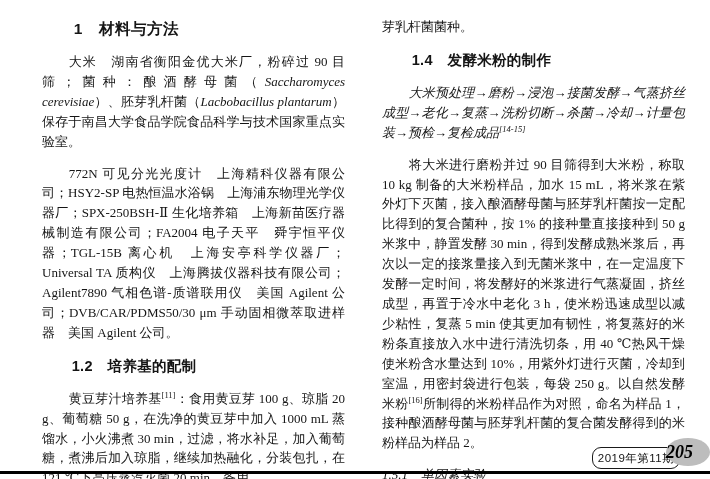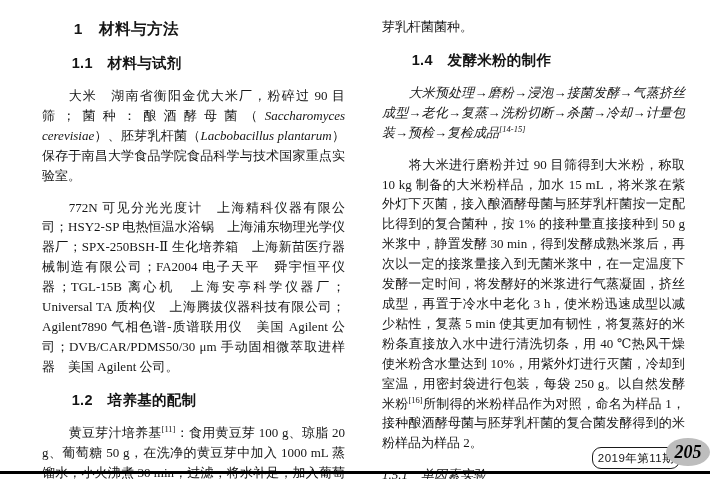--- a/index.html
+++ b/index.html
@@ -79,40 +79,39 @@
     font-size: 11.5px;
     letter-spacing: 0.5px;
   }
   .page-blob {
     position: absolute;
     left: 666px; top: 438px;
     width: 44px; height: 28px;
     background: #bdbdbd;
     border-radius: 50%;
     z-index: 3;
-    display: flex; align-items: center; justify-content: center;
+    display: flex; align-items: center; justify-content: flex-start;
   }
   .page-num {
     font-family: "Liberation Serif", "DejaVu Serif", serif;
     font-weight: 700;
     font-style: italic;
     font-size: 18px;
     color: #000;
   }
 </style>
 </head>
 <body>
 
 <div class="page">
 
   <div class="columns">
 
     <div class="col">
       <p class="h-main">1　材料与方法</p>
-      <p class="h-sub">1.1　材料与试剂</p>
       <p><span>大米　湖南省衡阳金优大米厂，粉碎过 90 目筛；菌种：酿酒酵母菌（</span><i class="species">Saccharomyces cerevisiae</i><span>）、胚芽乳杆菌（</span><i class="species">Lacbobacillus plantarum</i><span>）　保存于南昌大学食品学院食品科学与技术国家重点实验室。</span></p>
       <p>772N 可见分光光度计　上海精科仪器有限公司；HSY2-SP 电热恒温水浴锅　上海浦东物理光学仪器厂；SPX-250BSH-Ⅱ 生化培养箱　上海新苗医疗器械制造有限公司；FA2004 电子天平　舜宇恒平仪器；TGL-15B 离心机　上海安亭科学仪器厂；Universal TA 质构仪　上海腾拔仪器科技有限公司；Agilent7890 气相色谱-质谱联用仪　美国 Agilent 公司；DVB/CAR/PDMS50/30 μm 手动固相微萃取进样器　美国 Agilent 公司。</p>
       <p class="h-sub">1.2　培养基的配制</p>
       <p><span>黄豆芽汁培养基</span><sup class="ref">[11]</sup><span>：食用黄豆芽 100 g、琼脂 20 g、葡萄糖 50 g，在洗净的黄豆芽中加入 1000 mL 蒸馏水，小火沸煮 30 min，过滤，将水补足，加入葡萄糖，煮沸后加入琼脂，继续加热融化，分装包扎，在 121 ℃下高压蒸汽灭菌 20 min，备用。</span></p>
     </div>
 
     <div class="col">
       <p class="noindent">芽乳杆菌菌种。</p>
       <p class="h-sub">1.4　发酵米粉的制作</p>
       <p class="kai"><span>大米预处理→磨粉→浸泡→接菌发酵→气蒸挤丝成型→老化→复蒸→洗粉切断→杀菌→冷却→计量包装→预检→复检成品</span><sup class="ref">[14-15]</sup></p>

